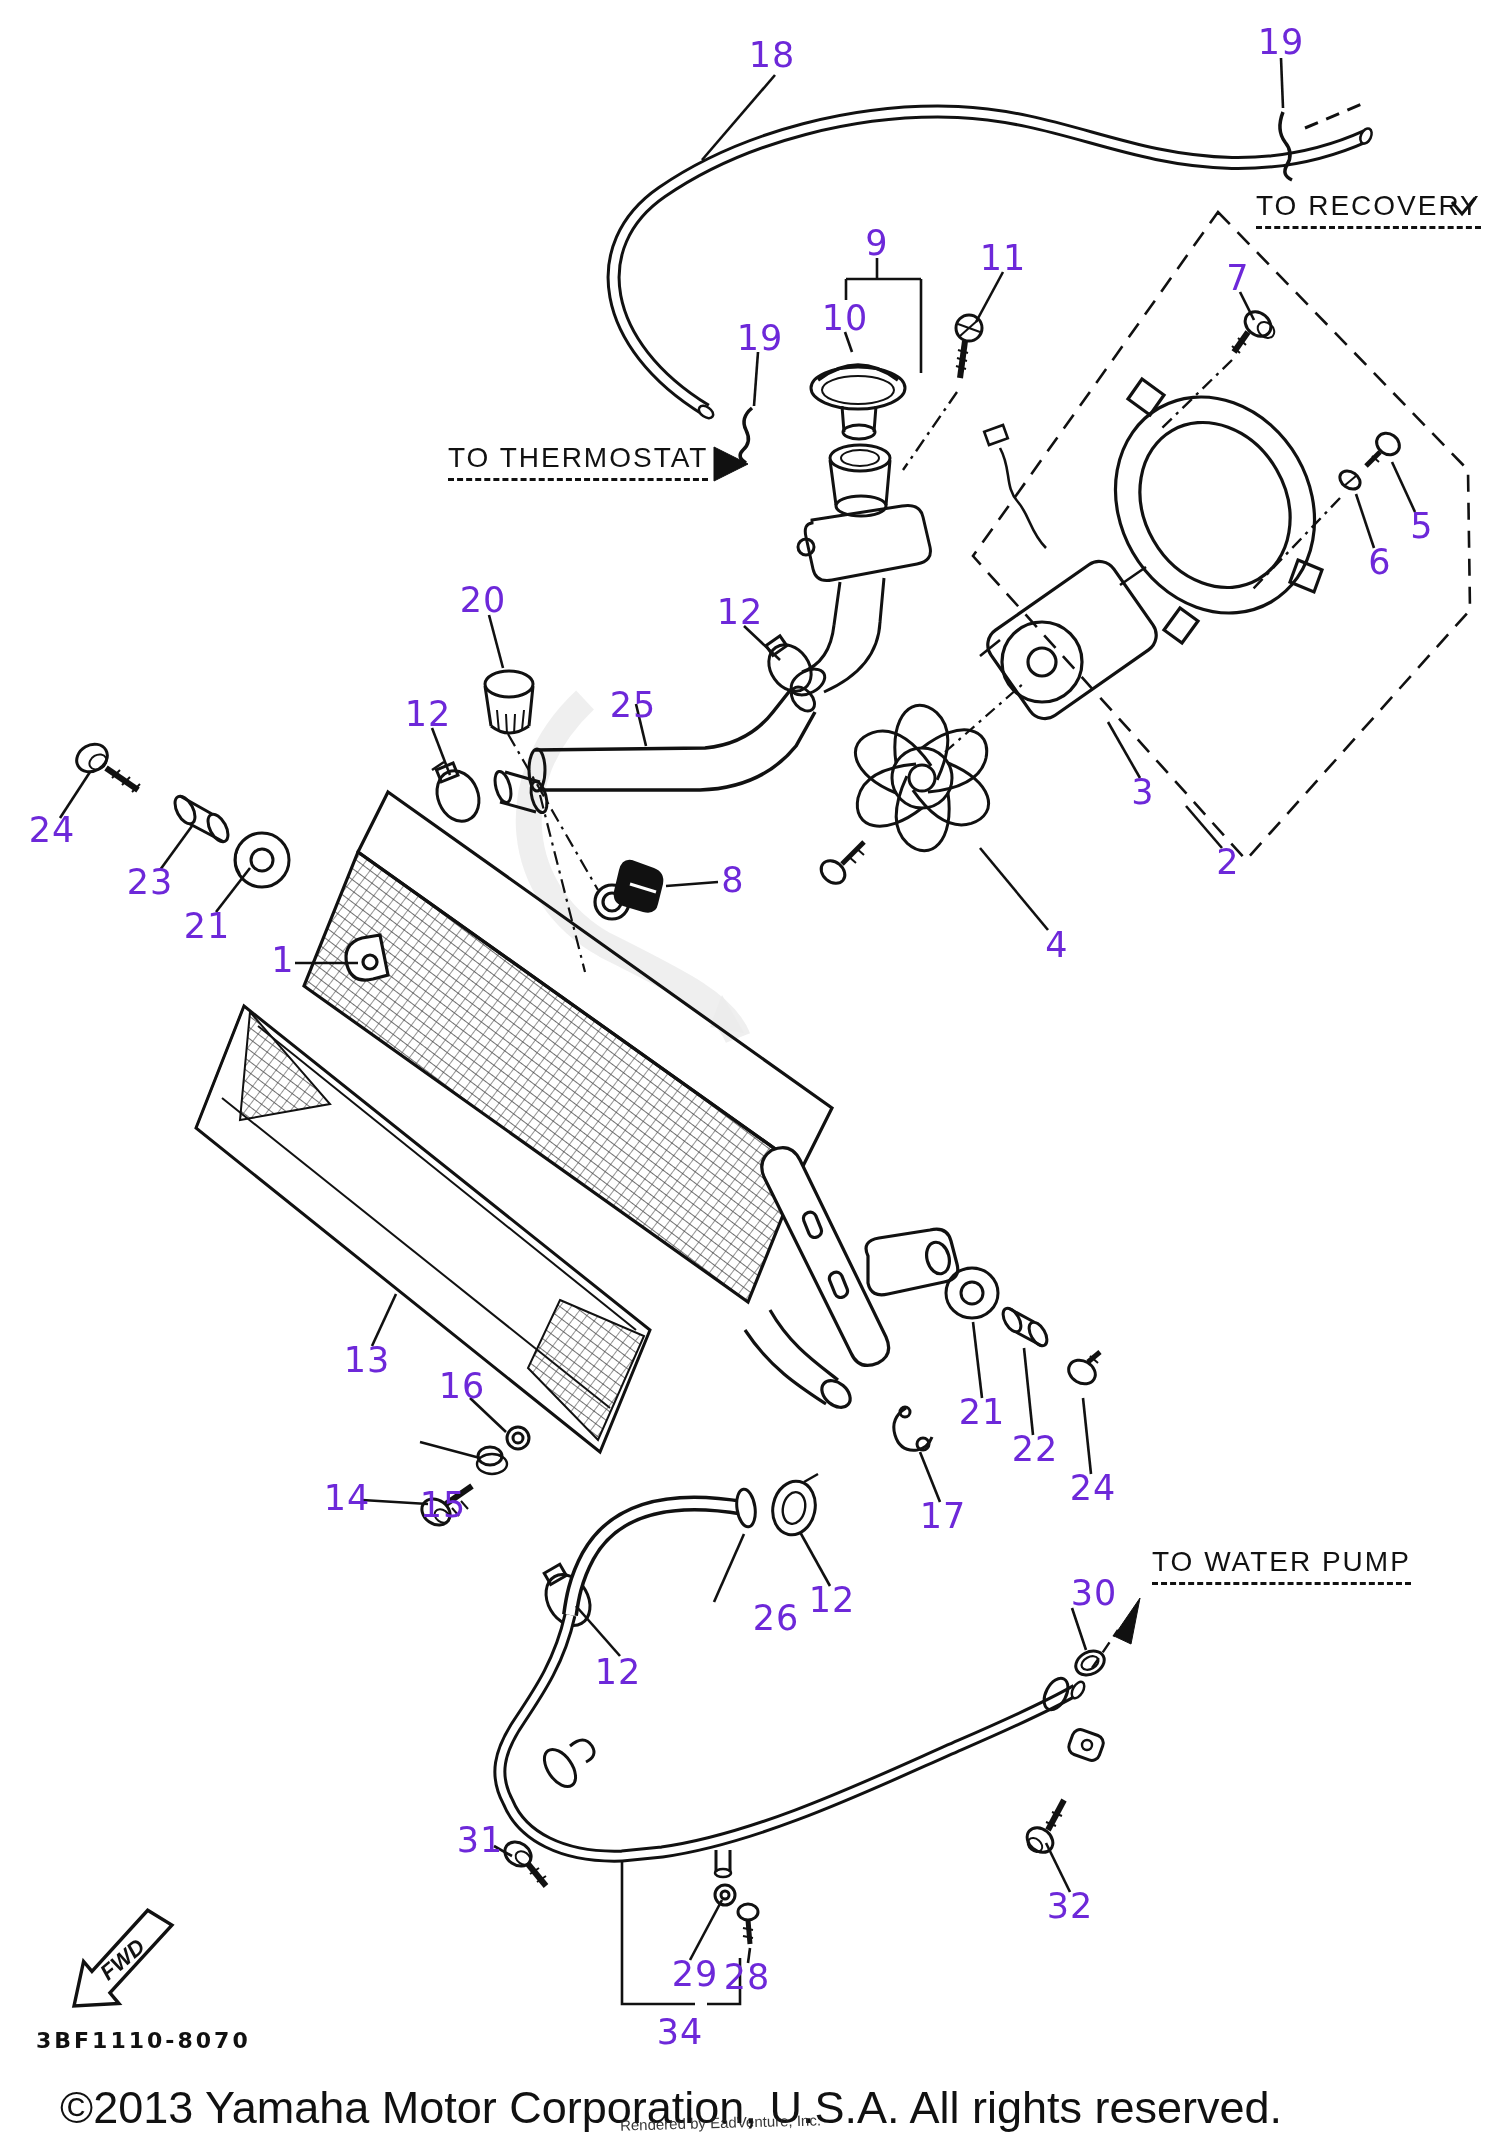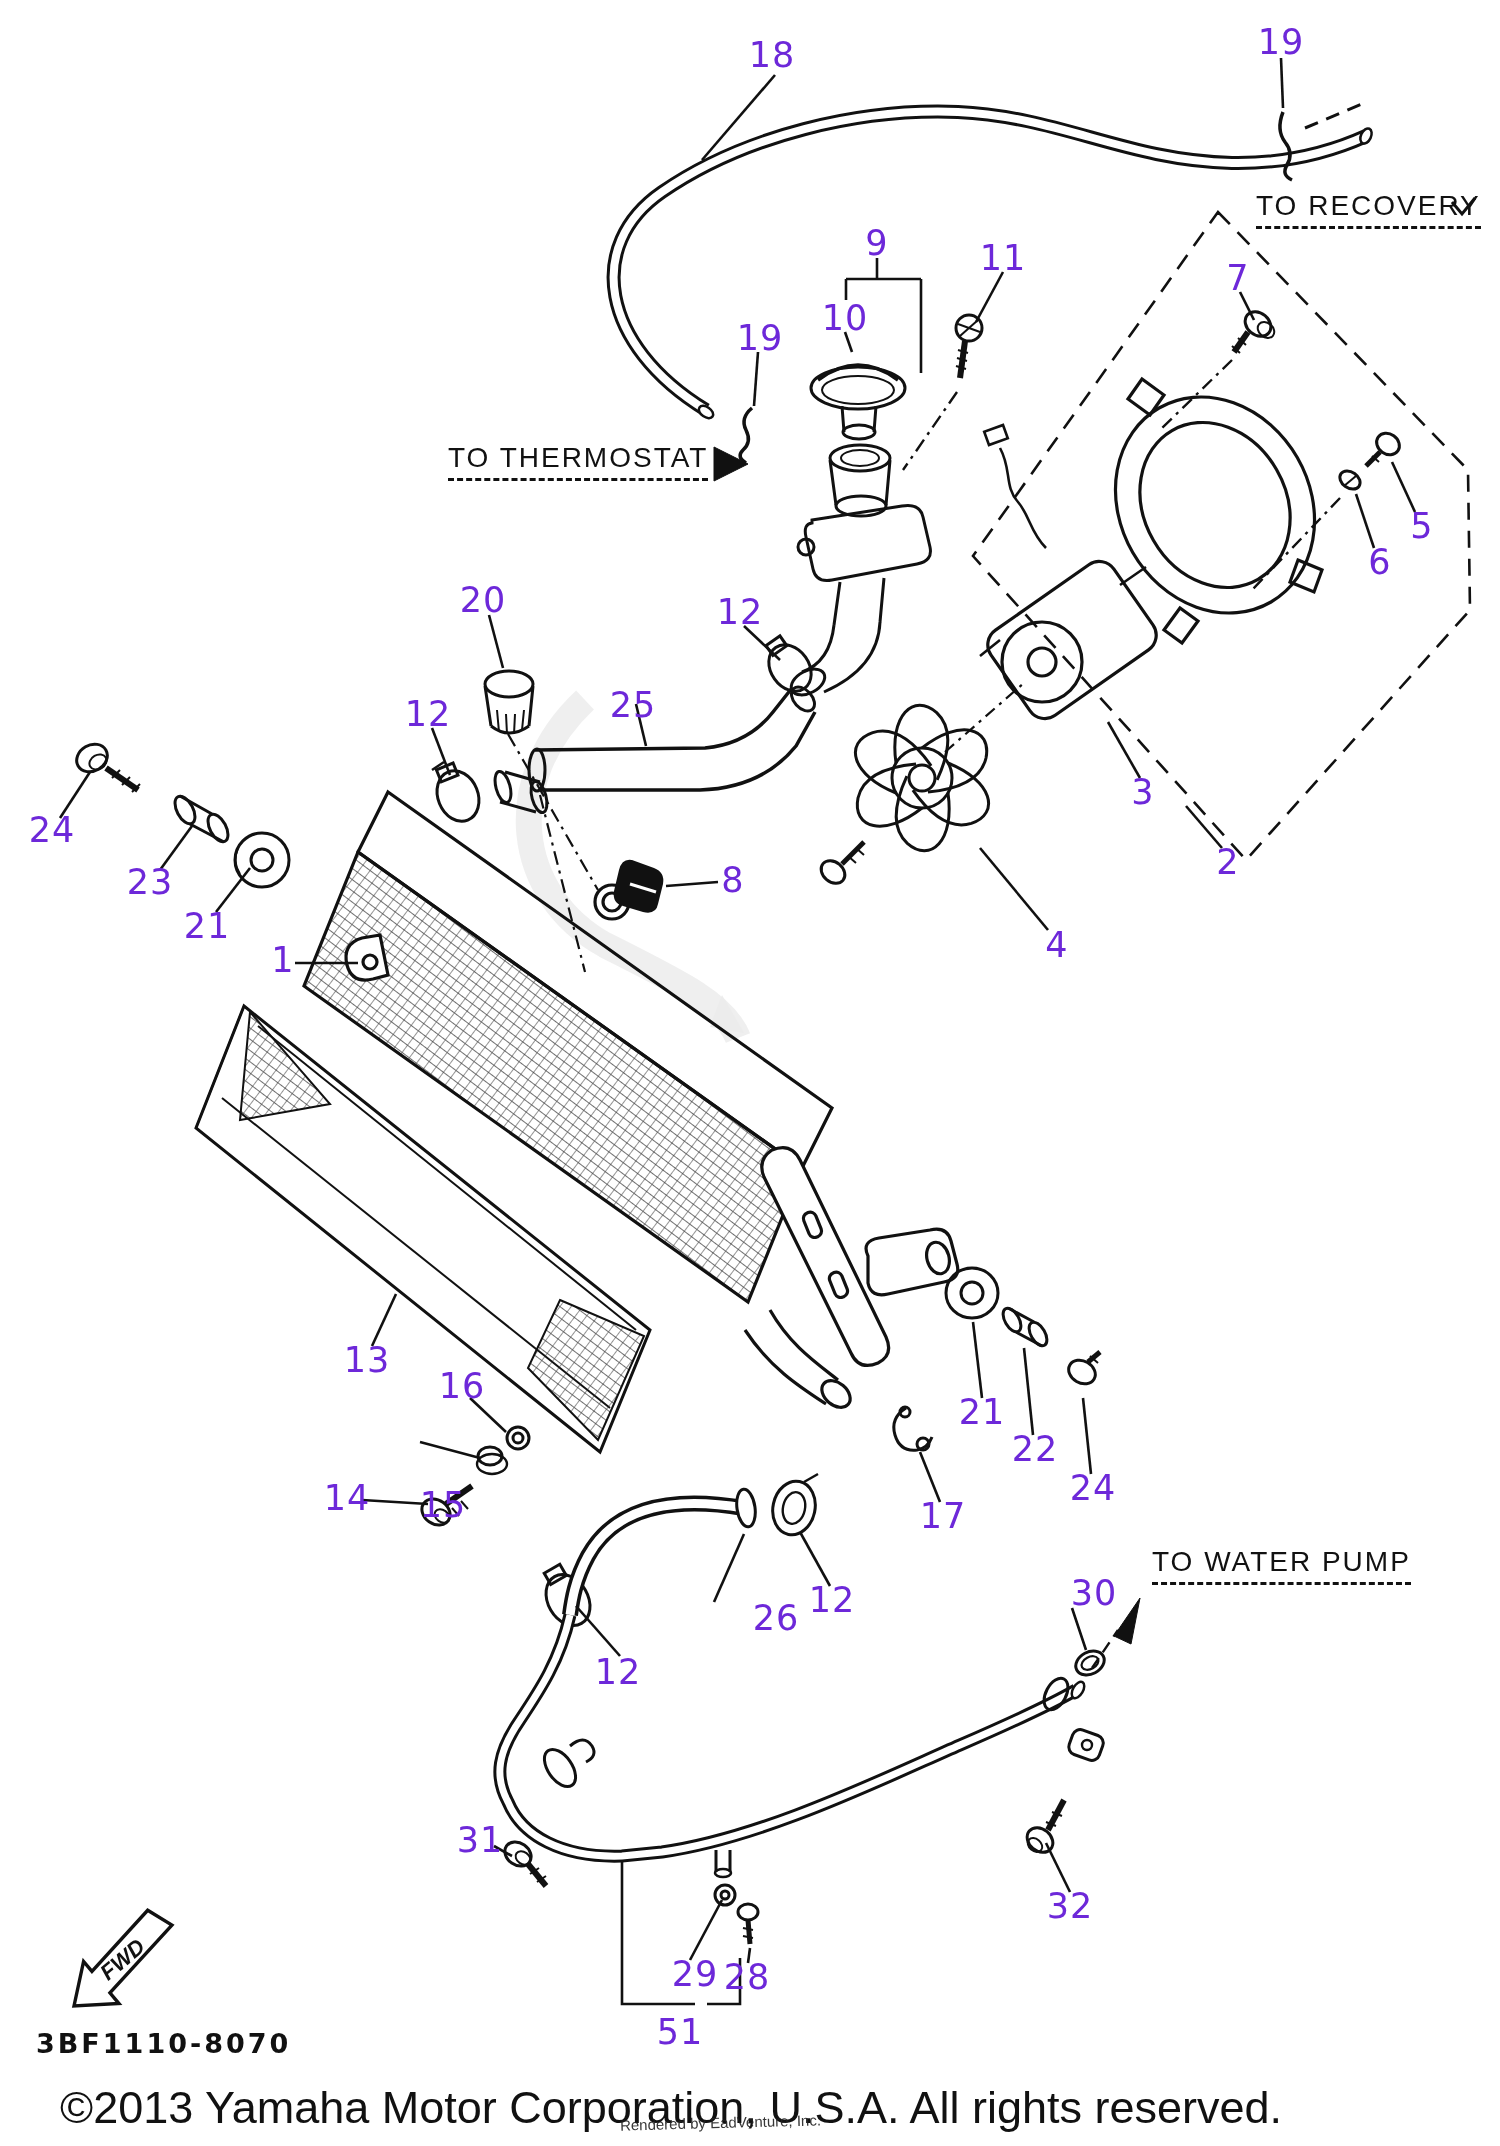--- a/index.html
+++ b/index.html
@@ -7,21 +7,21 @@
          font-family:"DejaVu Sans",sans-serif;color:#111;}
   .stage svg{position:absolute;left:0;top:0;}
   .callout{position:absolute;transform:translate(-50%,-50%);font-size:35px;color:#6d28d9;
            font-family:"DejaVu Sans",sans-serif;letter-spacing:1px;white-space:nowrap;}
   .annotation{position:absolute;font-size:28px;letter-spacing:2px;color:#111;
               font-family:"Liberation Sans",sans-serif;border-bottom:3px dashed #111;
               padding-bottom:4px;white-space:nowrap;}
   .watermark{position:absolute;left:533px;top:1168px;font-size:42px;font-weight:bold;
              letter-spacing:12px;color:#cbcbcb;font-family:"Liberation Sans",sans-serif;
              white-space:nowrap;}
-  .part-code{position:absolute;left:36px;top:2028px;font-size:27px;font-weight:bold;
+  .part-code{position:absolute;left:36px;top:2028px;font-size:22px;font-weight:bold;
              letter-spacing:3px;color:#111;font-family:"DejaVu Sans",sans-serif;}
   .copyright{position:absolute;left:60px;top:2082px;font-size:45px;color:#111;
              font-family:"Liberation Sans",sans-serif;white-space:nowrap;}
   .rendered-by{position:absolute;left:620px;top:2114px;font-size:15px;color:#222;
                font-family:"Liberation Sans",sans-serif;transform:rotate(-1.5deg);
                opacity:.9;white-space:nowrap;}
 </style>
 </head>
 <body>
 
@@ -401,19 +401,19 @@
       <div class="callout" style="left: 1093px; top: 1488px;">24</div>
       <div class="callout" style="left: 943px; top: 1516px;">17</div>
       <div class="callout" style="left: 736px; top: 1618px; margin-left: 40px;">26</div>
       <div class="callout" style="left: 618px; top: 1672px;">12</div>
       <div class="callout" style="left: 832px; top: 1600px;">12</div>
       <div class="callout" style="left: 1094px; top: 1593px;">30</div>
       <div class="callout" style="left: 480px; top: 1840px;">31</div>
       <div class="callout" style="left: 695px; top: 1974px;">29</div>
       <div class="callout" style="left: 747px; top: 1977px;">28</div>
       <div class="callout" style="left: 1070px; top: 1906px;">32</div>
-      <div class="callout" style="left: 680px; top: 2032px;">51</div>
+      <div class="callout" style="left: 680px; top: 2032px;">34</div>
     </div>
 
   <div class="part-code">3BF1110-8070</div>
   <div class="copyright">©2013 Yamaha Motor Corporation, U.S.A. All rights reserved.</div>
   <div class="rendered-by">Rendered by EadVenture, Inc.</div>
 </div>
 
 </body></html>

